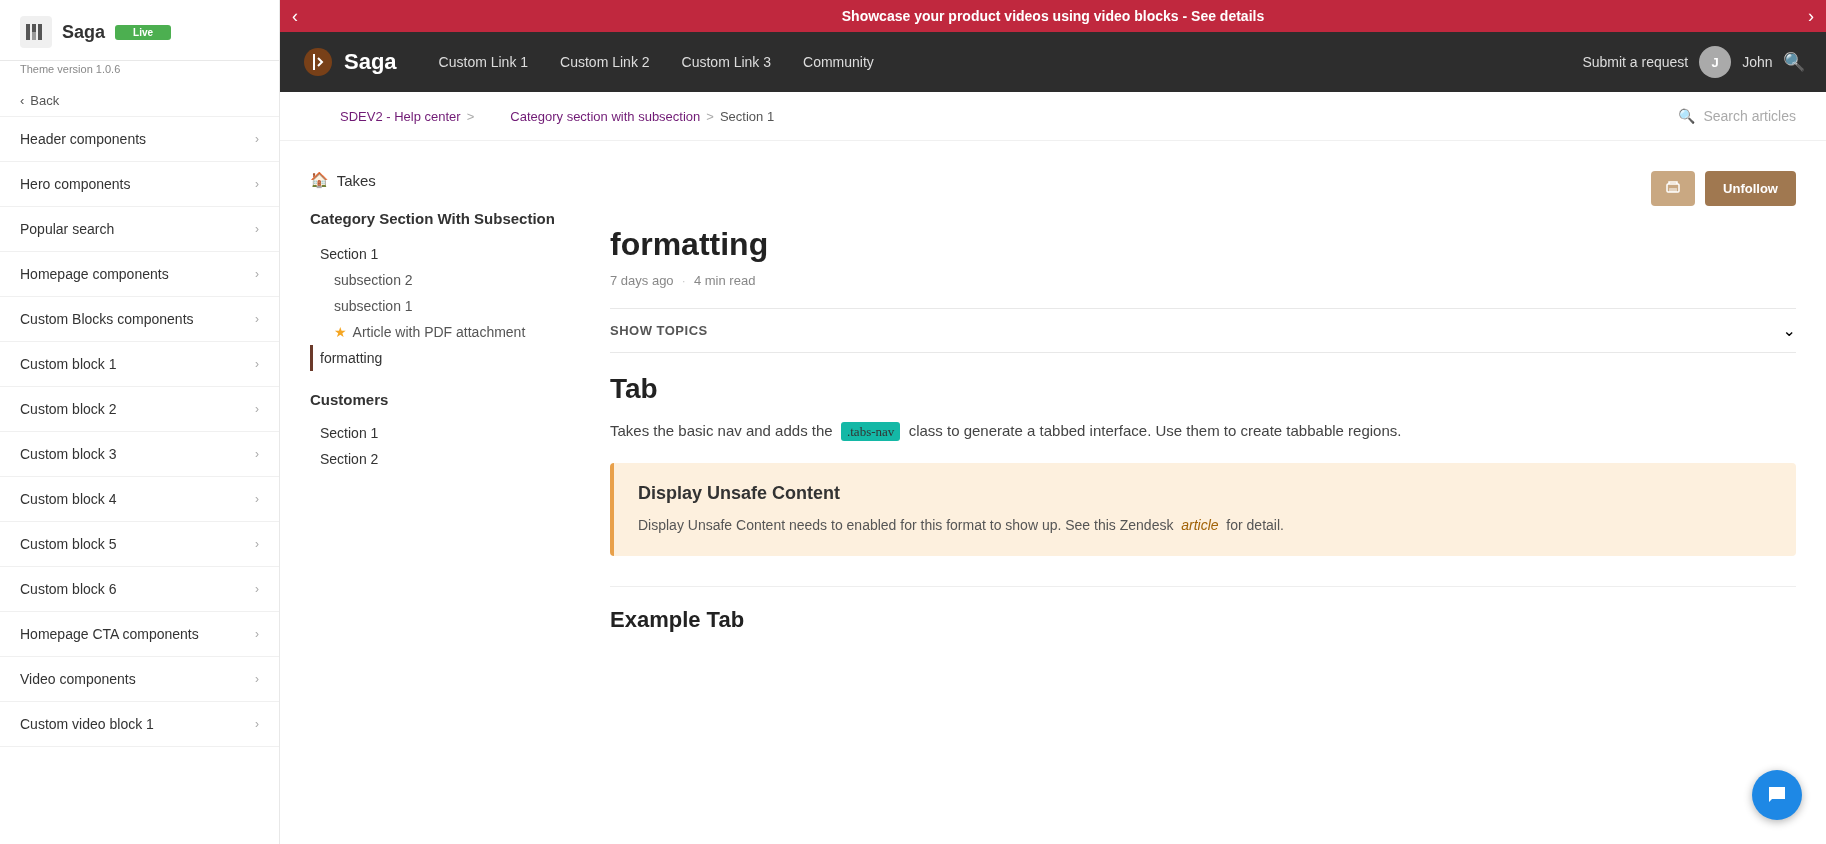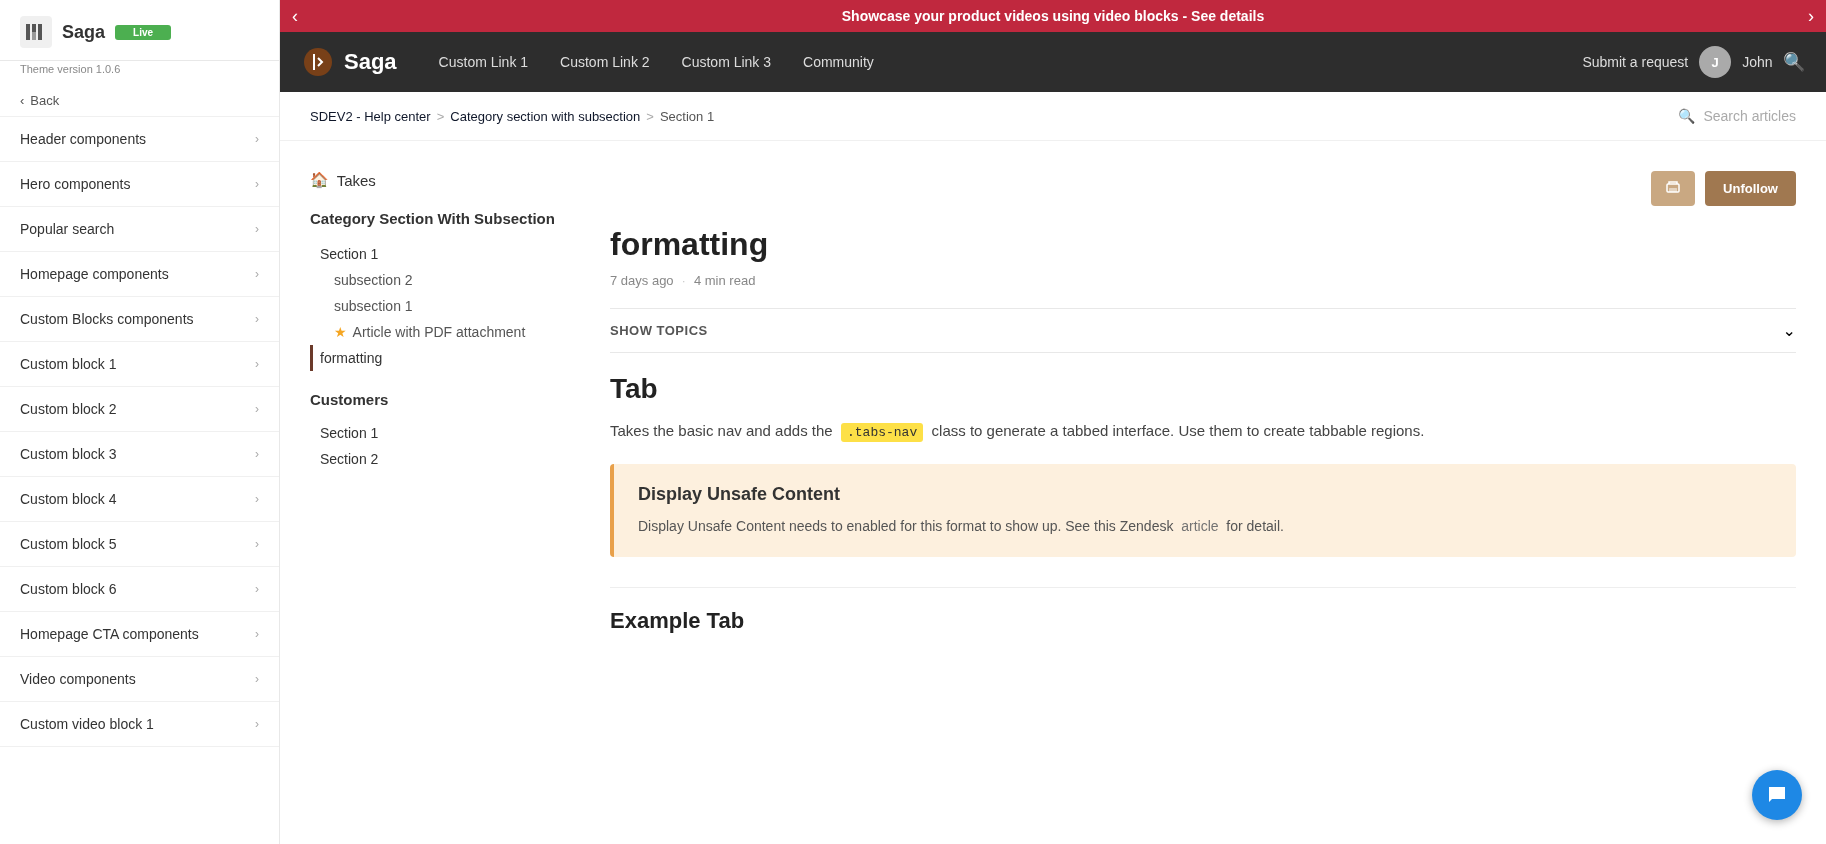--- a/index.html
+++ b/index.html
@@ -206,23 +206,24 @@
       flex-shrink: 0;
     }
     .breadcrumb {
       display: flex;
       align-items: center;
       gap: 6px;
       font-size: 13px;
       color: #555;
     }
     .breadcrumb a {
-      color: #0f172a;
+      color: #701a75;
       text-decoration: none;
       cursor: pointer;
+      margin-left: 30px;
     }
     .breadcrumb .sep { color: #aaa; }
     .breadcrumb-search {
       display: flex;
       align-items: center;
       gap: 8px;
       color: #aaa;
       font-size: 14px;
     }
 
@@ -357,24 +358,24 @@
       color: #222;
       margin-bottom: 14px;
     }
     .tab-description {
       font-size: 15px;
       color: #444;
       margin-bottom: 20px;
       line-height: 1.6;
     }
     .tab-description code {
-      background: #fde047;
+      background: #14b8a6;
       padding: 2px 6px;
       border-radius: 3px;
-      font-family: Liberation Mono, monospace;
+      font-family: Liberation Serif, serif;
       font-size: 13px;
       color: #333;
     }
     .unsafe-content-box {
       background: #fdf0de;
       border-left: 4px solid #e8a04a;
       padding: 20px 24px;
       border-radius: 4px;
     }
     .unsafe-content-title {
@@ -382,22 +383,23 @@
       font-weight: 700;
       color: #333;
       margin-bottom: 10px;
     }
     .unsafe-content-text {
       font-size: 14px;
       color: #555;
       line-height: 1.6;
     }
     .unsafe-content-text a {
-      color: #737373;
+      color: #a16207;
       text-decoration: none;
+      font-style: italic;
     }
 
     
     .chat-btn {
       position: fixed;
       bottom: 24px;
       right: 24px;
       width: 50px;
       height: 50px;
       background: #1e88e5;

